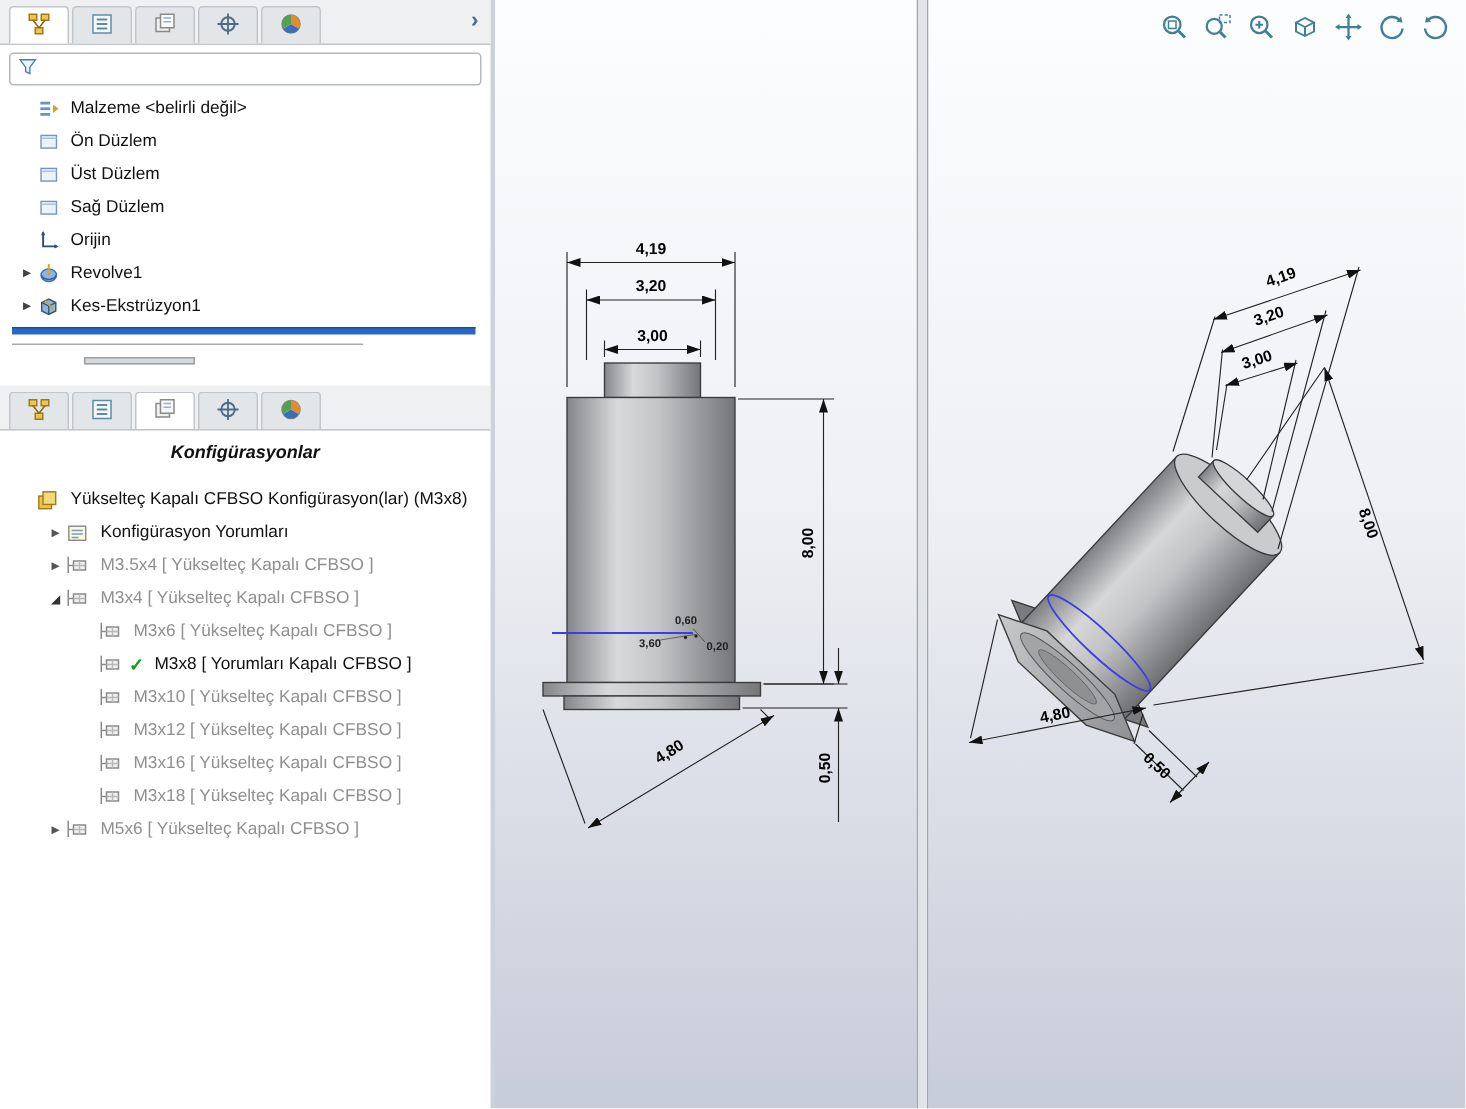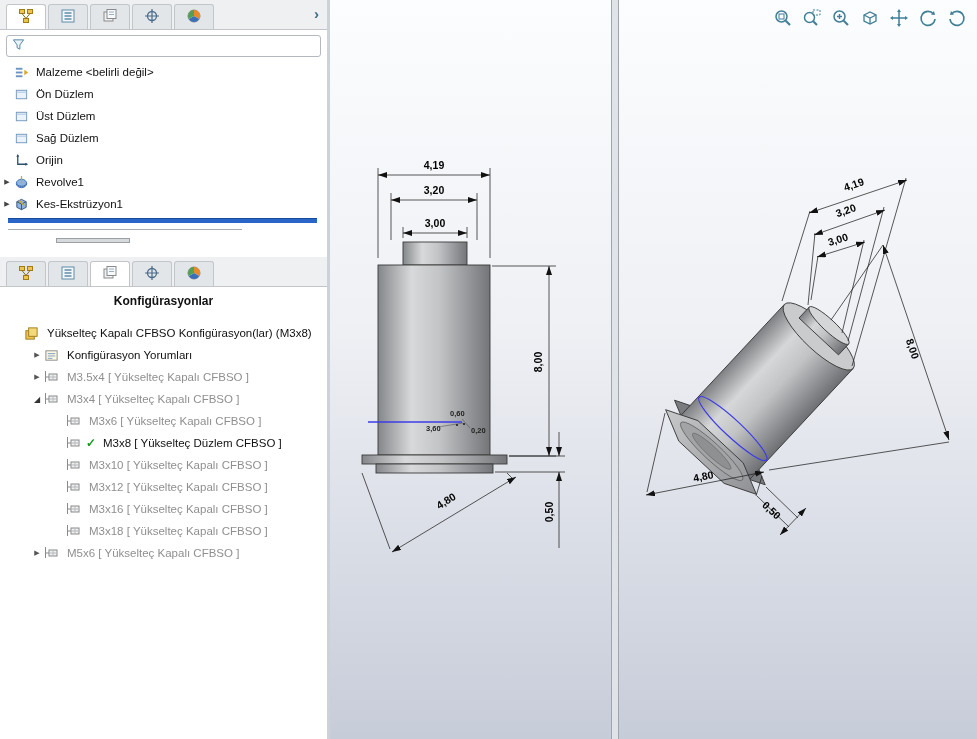--- a/index.html
+++ b/index.html
@@ -27,29 +27,29 @@
   }
   .tab.active { background:#fff; }
   .collapse-btn {
     position:absolute; right:8px; top:6px; color:#3f6f86; font-size:15px; line-height:15px; font-weight:bold;
   }
   .filter-row {
     margin:5px 6px 2px 6px; height:22px; border:1px solid #b4b9bf; border-radius:3px;
     background:#fff; display:flex; align-items:center; padding-left:5px; box-sizing:border-box;
   }
   .ftree { padding-top:2px; }
-  .frow { display:flex; align-items:center; height:22px; padding-left:0; white-space:nowrap; }
+  .frow { display:flex; align-items:center; height:22px; padding-left:11px; white-space:nowrap; }
   .fexp { width:14px; font-size:7px; color:#444; text-align:center; flex:0 0 14px; }
   .frow.has-children .fexp::before { content:"▶"; }
   .ficon { width:18px; flex:0 0 18px; display:flex; align-items:center; }
   .flabel { font-size:11.5px; margin-left:4px; }
   .rollback-bar { height:4px; background:#2a66c8; border-top:1px solid #174a9c; margin:3px 10px 0 8px; }
   .split-line { height:1px; background:#a8acb1; margin:6px 85px 0 8px; }
   .split-handle { height:3px; width:72px; background:#d7dadd; border:1px solid #9b9fa4; margin:8px 0 14px 56px; }
-  .config-title { text-align:center; font-weight:bold; font-size:12px; padding:7px 0 6px 0; }
+  .config-title { text-align:center; font-weight:bold; font-size:12px; padding:7px 0 6px 0;font-style:italic; }
   .ctree { padding-top:8px; }
   .crow { display:flex; align-items:center; height:22px; padding-left:30px; white-space:nowrap; }
   .crow-root { padding-left:24px; }
   .crow-comments { }
   .crow.lvl2 { padding-left:52px; }
   .cexp { width:14px; flex:0 0 14px; font-size:7px; color:#555; text-align:center; }
   .crow-comments .cexp::before { content:"▶"; }
   .crow.collapsed .cexp::before { content:"▶"; }
   .crow.expanded .cexp::before { content:"◢"; font-size:8px; color:#333; }
   .cicon { width:20px; flex:0 0 20px; display:flex; align-items:center; }
@@ -313,21 +313,21 @@
           <div class="crow lvl2 active">
             <span class="cexp"></span>
             <span class="cicon">
               <svg width="14" height="12" viewBox="0 0 14 12">
                 <path d="M1.5 0 V11 M1.5 6 H5" stroke="#8a8a8a" fill="none"></path>
                 <rect x="5" y="3" width="8" height="6" fill="#eef0f2" stroke="#8a8a8a"></rect>
                 <path d="M5 6 H13 M9 3 V9" stroke="#b8b8b8"></path>
               </svg>
             </span>
             <span class="ccheck">✓</span>
-            <span class="clabel">M3x8 [ Yükselteç Düzlem CFBSO ]</span>
+            <span class="clabel">M3x8 [ Yorumları Kapalı CFBSO ]</span>
           </div>
 
           <div class="crow lvl2">
             <span class="cexp"></span>
             <span class="cicon">
               <svg width="14" height="12" viewBox="0 0 14 12">
                 <path d="M1.5 0 V11 M1.5 6 H5" stroke="#8a8a8a" fill="none"></path>
                 <rect x="5" y="3" width="8" height="6" fill="#eef0f2" stroke="#8a8a8a"></rect>
                 <path d="M5 6 H13 M9 3 V9" stroke="#b8b8b8"></path>
               </svg>

